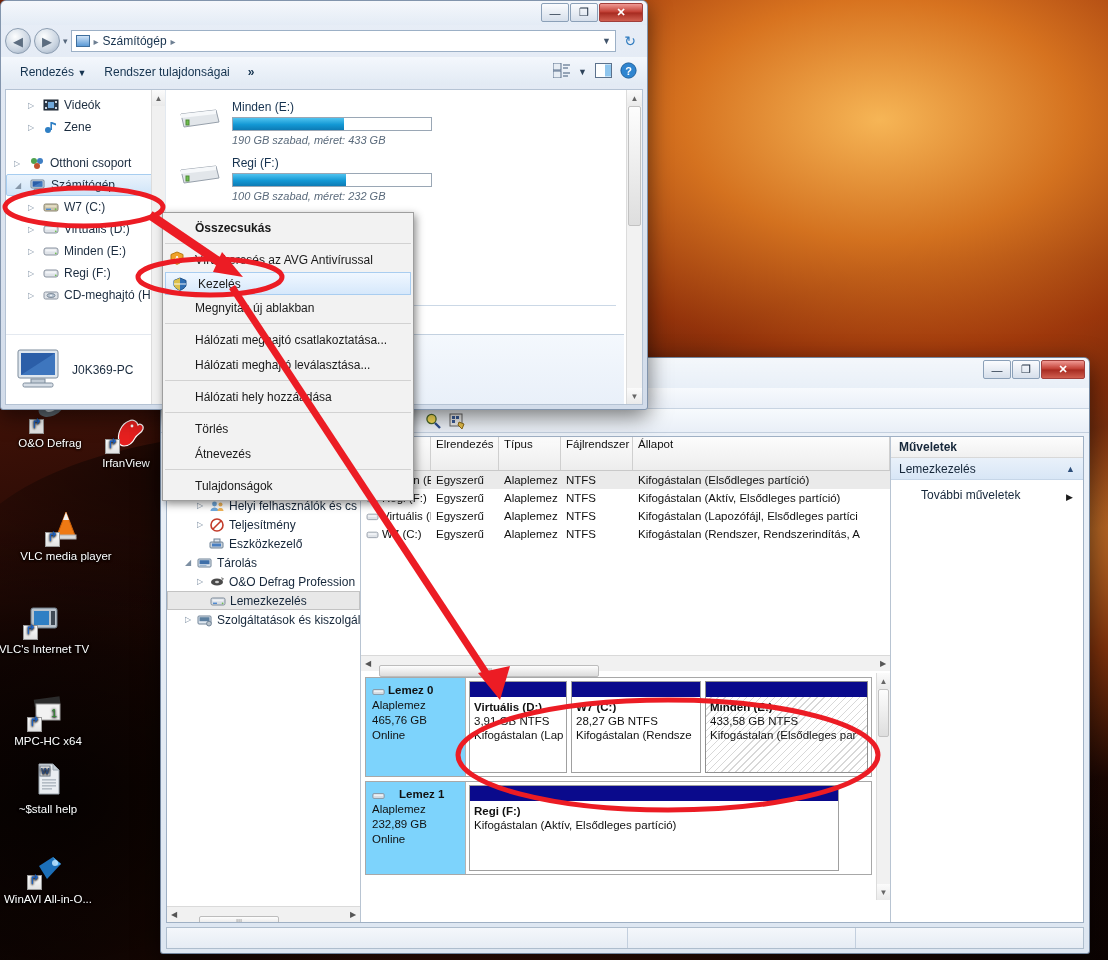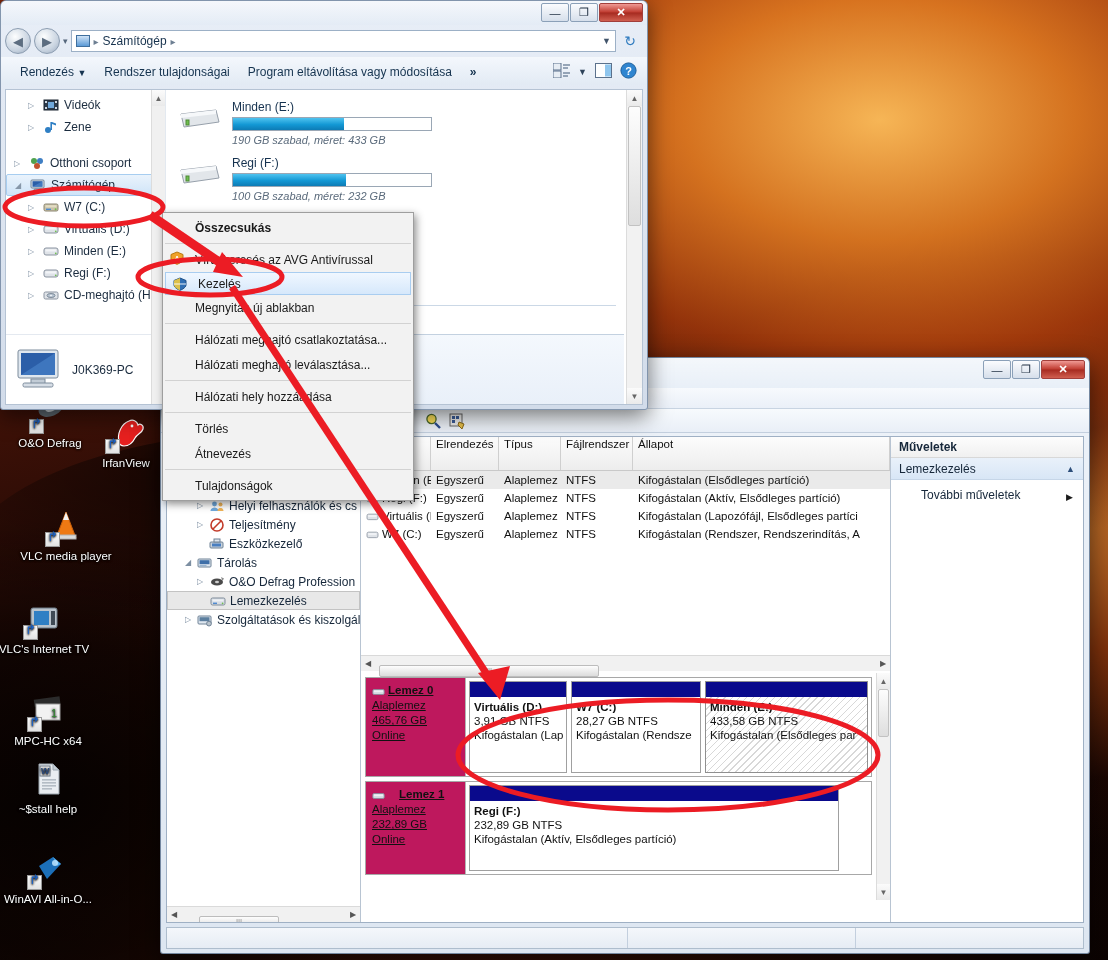--- a/index.html
+++ b/index.html
@@ -140,21 +140,21 @@
   #vt-head > div{ border-right:1px solid #cfcfcf; padding:1px 5px; overflow:hidden; white-space:nowrap; }
   .vrow{ height:18px; display:flex; font-size:11.5px; color:#111; align-items:center; }
   .vrow > div{ padding:0 5px; overflow:hidden; white-space:nowrap; }
   .vrow.sel{ background:#eaeaea; }
   #vt-hsb{ position:absolute; left:0; right:0; height:16px; background:#f1f1f1;
     border-top:1px solid #d9d9d9; display:flex; align-items:center; }
 
   
   .diskbox{ display:flex; border:1px solid #a8a8a8; background:#fff; margin:4px 4px 0 4px; }
   .dlabel{ width:100px; padding:5px 6px; font-size:11.5px; color:#111; border-right:1px solid #b4b4b4;
-    background:#be185d; line-height:15px;text-decoration:underline; }
+    background:#7dd3fc; line-height:15px; }
   .dlabel b{ font-size:11.5px; }
   .dparts{ flex:1; display:flex; padding:3px; gap:4px; }
   .part{ border:1px solid #a0a0a0; background:#fff; position:relative; }
   .part .cap{ height:15px; background:#0a0a8c; }
   .part .ptxt{ padding:3px 4px; font-size:11.5px; line-height:14px; color:#111; overflow:hidden; white-space:nowrap; }
   .part.hatch{ background-image:repeating-linear-gradient(135deg, #fff 0 4px, #d8d8d8 4px 5px); border:1px solid #8f8f8f; }
   .part.hatch .ptxt{ background:transparent; }
   #legend{ position:absolute; left:0; right:0; bottom:0; height:22px; display:flex; align-items:center;
     gap:6px; padding-left:6px; font-size:11.5px; color:#111;
     background:#fff; border-top:1px solid #c8c8c8; }
@@ -523,21 +523,20 @@
               </div>
               <div>Alaplemez</div>
               <div>232,89 GB</div>
               <div>Online</div>
             </div>
             <div class="dparts">
               <div class="part" style="width:370px;">
                 <div class="cap"></div>
                 <div class="ptxt">
                   <div style="font-weight:bold;">Regi  (F:)</div>
-                  <div>232,89 GB NTFS</div>
                   <div>Kifogástalan (Aktív, Elsődleges partíció)</div>
                 </div>
               </div>
             </div>
           </div>
         </div>
 
       <div style="position:absolute;right:0;top:236px;bottom:22px;width:14px;background:#f1f1f1;border-left:1px solid #dcdcdc;">
         <div class="sc-arrow">▲</div>
         <div class="sc-thumb" style="height:48px;"></div>
@@ -588,21 +587,20 @@
     </div>
     <div id="refresh">↻</div>
   </div>
 
   <div id="ex-toolbar">
     <div class="tb-item">
       <span>Rendezés</span>
       <span style="font-size:9px;">▼</span>
     </div>
     <div class="tb-item">Rendszer tulajdonságai</div>
-    <div class="tb-item">Program eltávolítása vagy módosítása</div>
     <div class="tb-item" style="font-weight:bold;">»</div>
     <div style="margin-left:auto;display:flex;align-items:center;gap:8px;padding-right:10px;">
       <span>
         <svg width="17" height="15" viewBox="0 0 17 15">
             <rect x="0" y="0" width="8" height="7" fill="#e7edf4" stroke="#5b718c"></rect>
             <rect x="0" y="8" width="8" height="7" fill="#e7edf4" stroke="#5b718c"></rect>
             <g stroke="#5b718c" stroke-width="1.2">
               <line x1="10" y1="2" x2="17" y2="2"></line>
               <line x1="10" y1="5" x2="15" y2="5"></line>
               <line x1="10" y1="10" x2="17" y2="10"></line>

